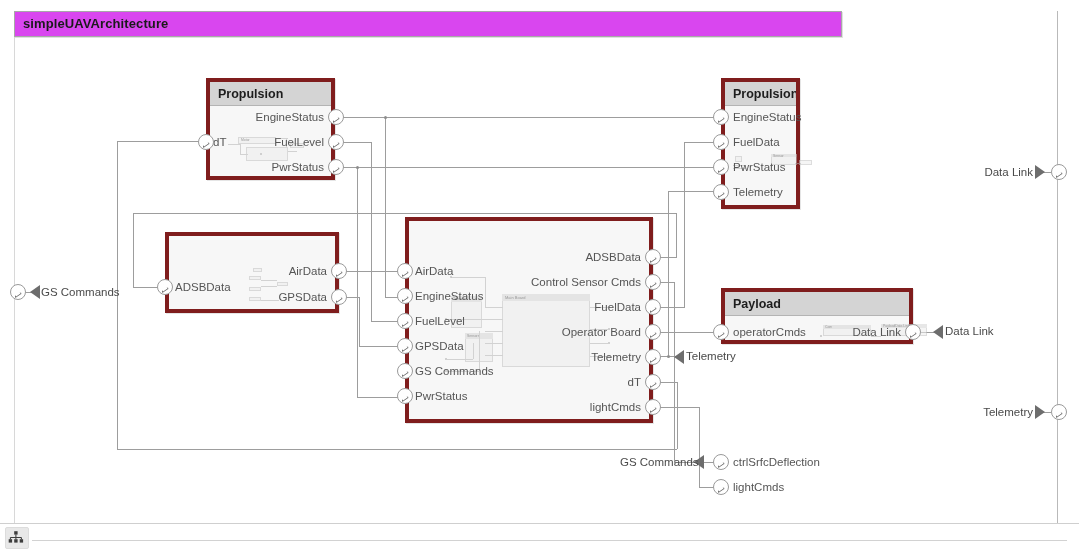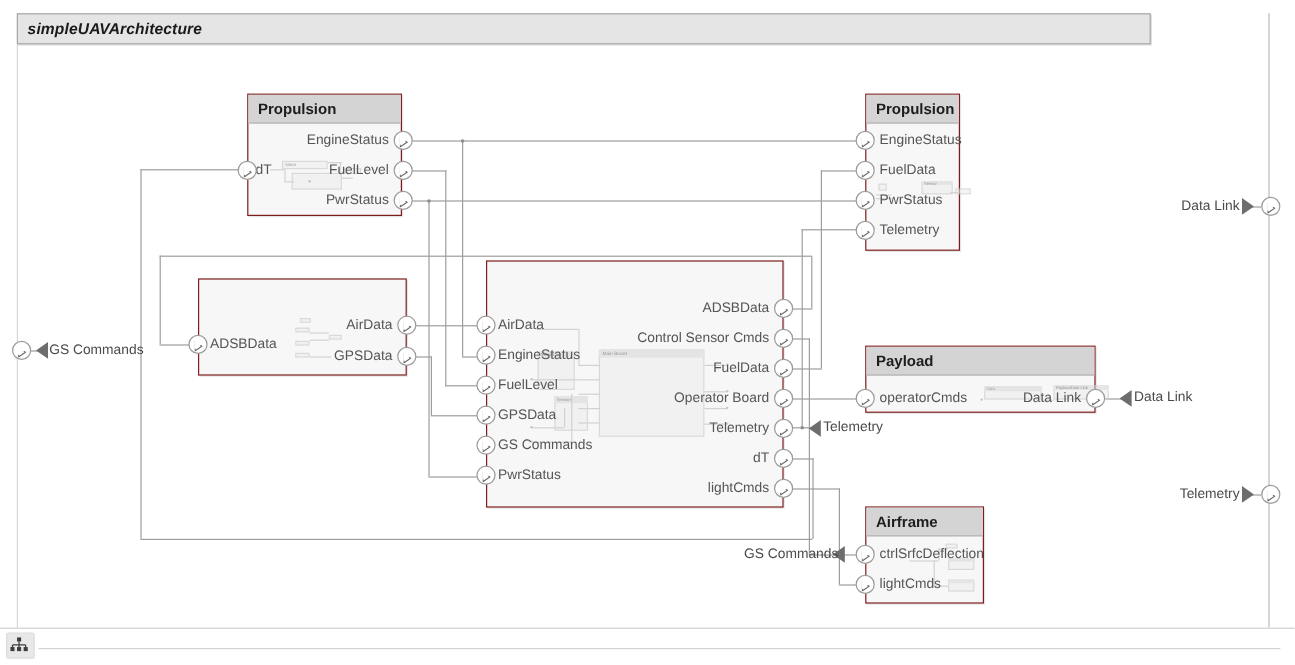--- a/index.html
+++ b/index.html
@@ -6,45 +6,44 @@
   html,body{margin:0;padding:0;background:#ffffff;}
   body{
     font-family:"Liberation Sans", sans-serif;
     width:1079px;height:554px;overflow:hidden;position:relative;
     -webkit-font-smoothing:antialiased;
   }
   #canvas{position:absolute;left:0;top:0;width:1079px;height:554px;}
 
   
   .titlebar{
-    position:absolute;left:14px;top:11px;width:945px;height:26px;
-    background:#e5e5e5;border:1px solid #a8a8a8;box-sizing:border-box;
+    position:absolute;left:14px;top:11px;width:828px;height:26px;
+    background:#d946ef;border:1px solid #a8a8a8;box-sizing:border-box;
     box-shadow:1px 1px 0 rgba(0,0,0,.12);
-    font-style:italic;
   }
   .titlebar .txt{
     position:absolute;left:8px;top:4px;font-size:13px;font-weight:bold;color:#1a1a1a;
     letter-spacing:.1px;
   }
   .frame-right{position:absolute;left:1057px;top:11px;width:1px;height:512px;background:#b9b9b9;}
   .frame-left{position:absolute;left:14px;top:37px;width:1px;height:486px;background:#d8d8d8;}
 
   
   .statusbar{
     position:absolute;left:0px;top:523px;width:1079px;height:31px;
     background:#ffffff;border-top:1px solid #cfcfcf;
   }
   .statusbar .sep{position:absolute;left:32px;top:16px;width:1035px;height:1px;background:#d2d2d2;}
   .status-icon{
     position:absolute;left:5px;top:527px;width:22px;height:20px;background:#e8e8e8;
     border:1px solid #dcdcdc;border-radius:2px;
   }
 
   
-  .blk{position:absolute;box-sizing:border-box;background:#f7f7f7;border:1px solid #7f1d1d;
+  .blk{position:absolute;box-sizing:border-box;background:#f7f7f7;border:4px solid #7f1d1d;
        box-shadow:1px 1px 0 rgba(0,0,0,.10);}
   .blk > .hdr{
     height:24px;background:#d4d4d4;border-bottom:1px solid #b4b4b4;
     font-size:12.5px;font-weight:bold;color:#1d1d1d;line-height:24px;padding-left:8px;
     box-sizing:border-box;white-space:nowrap;overflow:hidden;
   }
 
   
   .port{position:absolute;width:16px;height:16px;border-radius:50%;
         background:#ffffff;border:1px solid #9a9a9a;box-sizing:border-box;z-index:6;}
@@ -483,35 +482,20 @@
 
   <div class="port" style="left:905px;top:324px;">
     <span class="tri">
         <svg width="7" height="9" viewBox="0 0 7 9">
           <path d="M0.5 0.6 L6.2 4.5 L0.5 8.4 Z" fill="#fff" stroke="#666" stroke-width="0.9"></path>
         </svg>
       </span>
   </div>
   <div class="plabel r" style="left:830px;top:326px;width:71px;">Data Link</div>
 
-  <div class="blk" style="left:721px;top:422px;width:99px;height:81px;">
-    <div class="hdr">Airframe</div>
-    <div class="mini" style="left:50px;top:30px;width:48px;height:48px;">
-      <div class="mb" style="left:16px;top:0px;width:10px;height:4px;"></div>
-      <div class="mb" style="left:18px;top:12px;width:22px;height:10px;"></div>
-      <div class="mh" style="left:18px;top:12px;width:22px;height:3px;"></div>
-      <div class="mb" style="left:18px;top:30px;width:22px;height:10px;"></div>
-      <div class="mh" style="left:18px;top:30px;width:22px;height:3px;"></div>
-      <div class="mv" style="left:10px;top:4px;height:10px;"></div>
-      <div class="ml" style="left:-14px;top:14px;width:24px;"></div>
-      <div class="mv" style="left:6px;top:14px;height:21px;"></div>
-      <div class="ml" style="left:6px;top:35px;width:12px;"></div>
-      <div class="ml" style="left:10px;top:4px;width:8px;"></div>
-    </div>
-  </div>
   <div class="port" style="left:713px;top:454px;">
     <span class="tri">
         <svg width="7" height="9" viewBox="0 0 7 9">
           <path d="M0.5 0.6 L6.2 4.5 L0.5 8.4 Z" fill="#fff" stroke="#666" stroke-width="0.9"></path>
         </svg>
       </span>
   </div>
   <div class="plabel" style="left:733px;top:456px;">ctrlSrfcDeflection</div>
 
   <div class="port" style="left:713px;top:479px;">

